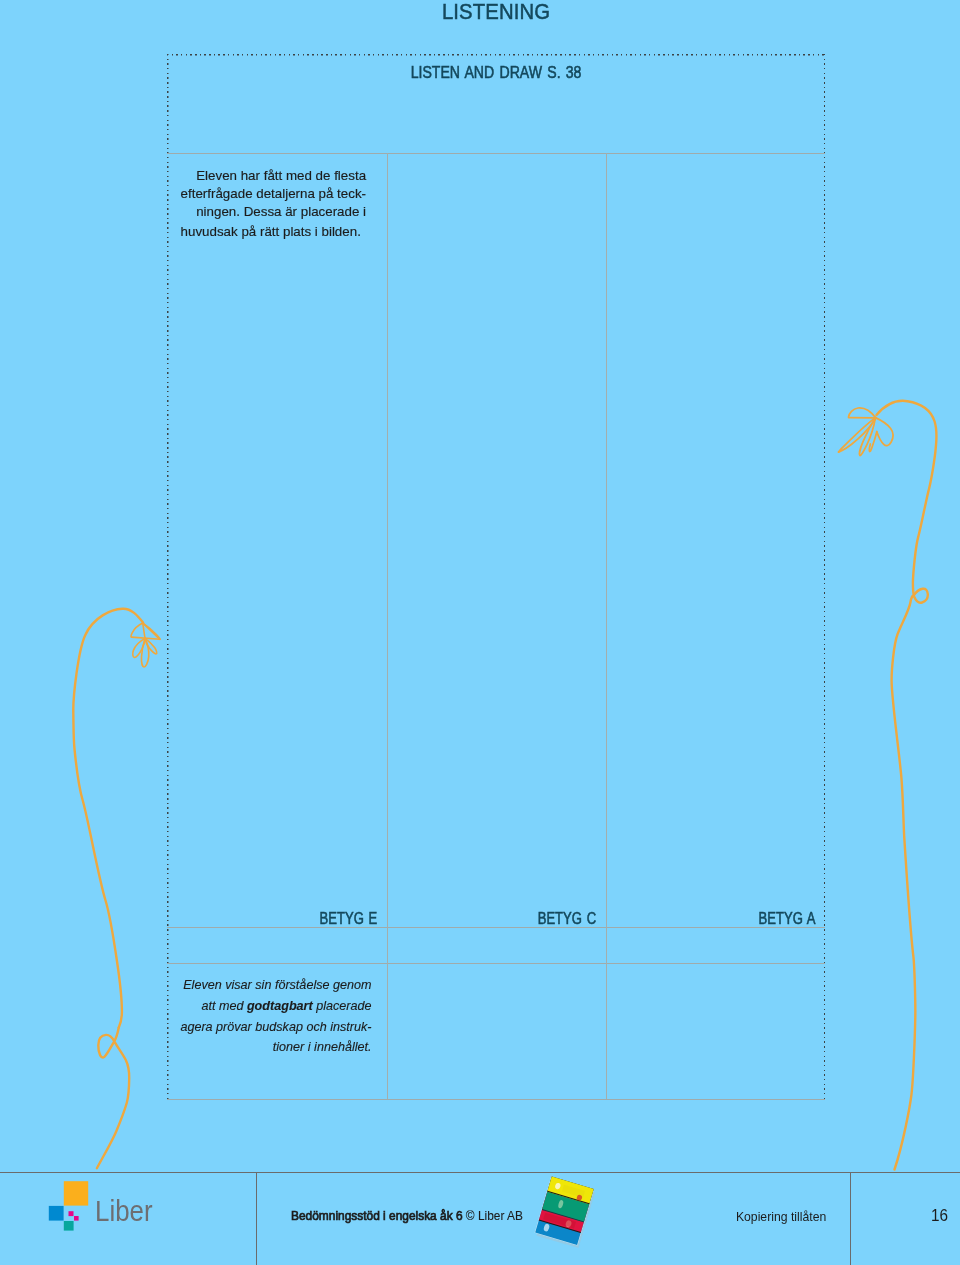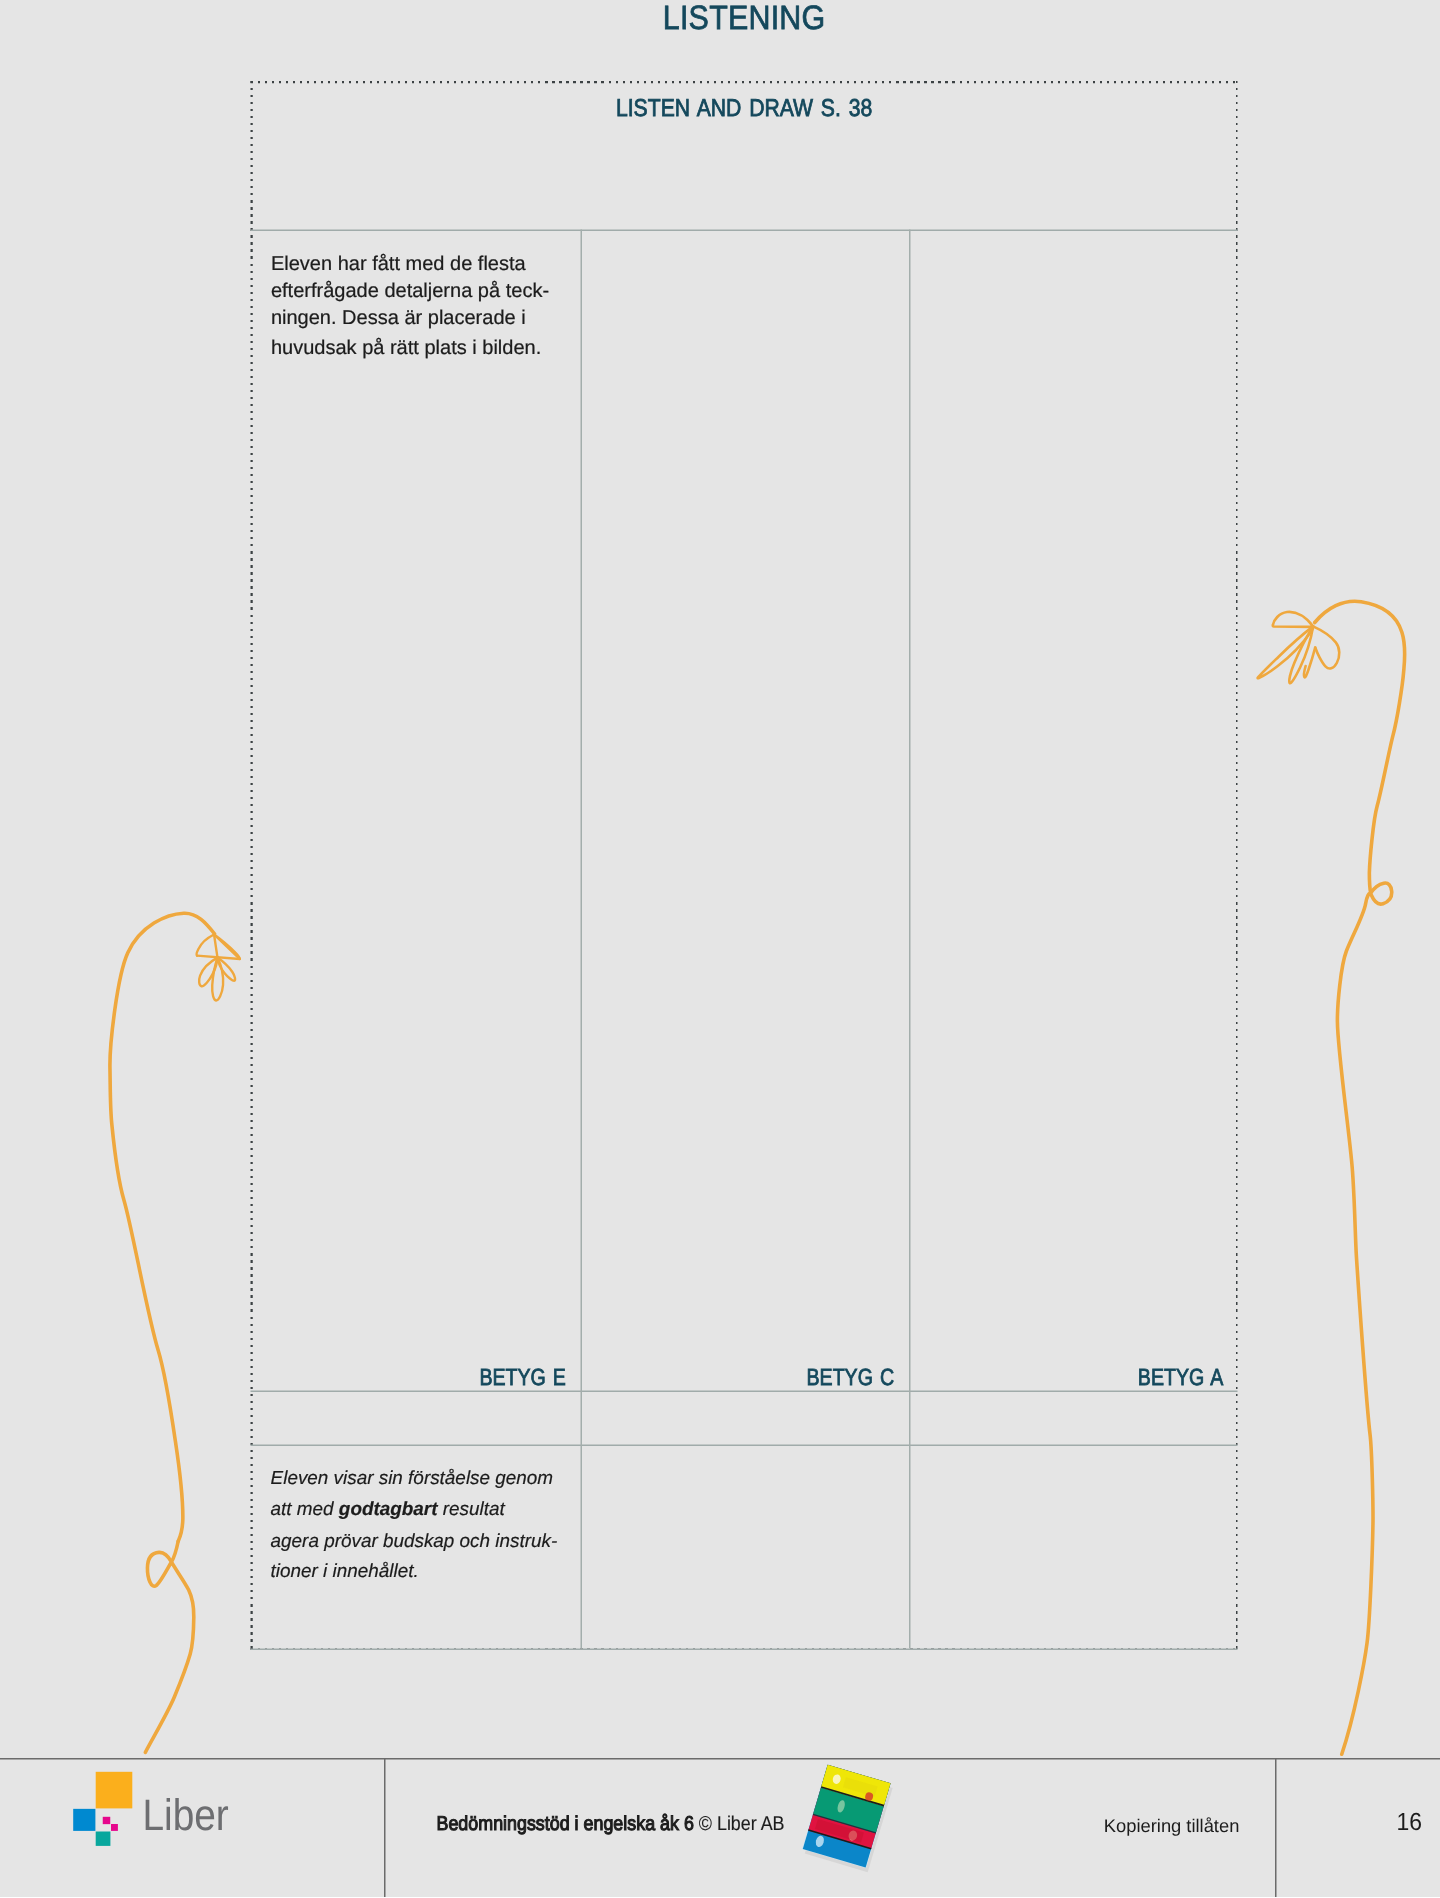--- a/index.html
+++ b/index.html
@@ -1,37 +1,37 @@
 <!DOCTYPE html>
 <html><head>
 <meta charset="utf-8">
 <style>
   html,body{margin:0;padding:0;background:#ffffff;}
   body{width:960px;height:1265px;position:relative;overflow:hidden;
        font-family:"Liberation Sans",sans-serif;}
-  #page{position:absolute;left:0;top:0;width:960px;height:1265px;background:#e5e5e5;
+  #page{position:absolute;left:0;top:0;width:960px;height:1265px;background:#7dd3fc;
        transform:translateZ(0);-webkit-font-smoothing:antialiased;}
 
   
   #vines{position:absolute;left:0;top:0;width:960px;height:1265px;}
 
   
   #dotted-frame{position:absolute;left:167px;top:54px;width:658px;height:1046px;
     background:
       repeating-linear-gradient(to right,#3c4244 0 1.45px,rgba(0,0,0,0) 1.45px 4.68px) left top/100% 1.5px no-repeat,
       repeating-linear-gradient(to right,#3c4244 0 1.45px,rgba(0,0,0,0) 1.45px 4.68px) left bottom/100% 1.5px no-repeat,
       repeating-linear-gradient(to bottom,#3c4244 0 1.45px,rgba(0,0,0,0) 1.45px 4.68px) left top/1.5px 100% no-repeat,
       repeating-linear-gradient(to bottom,#3c4244 0 1.45px,rgba(0,0,0,0) 1.45px 4.68px) right top/1.5px 100% no-repeat;}
 
   
   .hrule{position:absolute;left:167px;width:658px;height:1px;background:#a0abaa;}
   .vrule{position:absolute;width:1px;background:#a3aeac;}
 
   
-  .txt{position:absolute;white-space:pre;color:#1a1a1a;}
+  .txt{position:absolute;white-space:pre;color:#1a1a1a;text-align:right;}
 
   #section-title{position:absolute;left:167px;top:0.8px;width:659px;text-align:center;
       font:22.5px/22.5px "Liberation Sans",sans-serif;color:#14485c;
       -webkit-text-stroke:0.5px #14485c;}
   #section-title span{display:inline-block;white-space:nowrap;letter-spacing:0.15px;transform:scaleX(.902);transform-origin:center;}
 
   #task-heading{position:absolute;left:167px;top:64.1px;width:658px;text-align:center;
       font:16.2px/16.2px "Liberation Sans",sans-serif;color:#14485c;
       -webkit-text-stroke:0.55px #14485c;}
   #task-heading span{display:inline-block;white-space:nowrap;word-spacing:1.5px;transform:scaleX(.871);transform-origin:center;}
@@ -166,21 +166,21 @@
   <div class="vrule" style="left:386.5px;top:153px;height:946px"></div>
   <div class="vrule" style="left:605.5px;top:153px;height:946px"></div>
 
   <div id="cell-e-top" class="txt"><span>Eleven har fått med de flesta</span><br><span>efterfrågade detaljerna på teck-</span><br><span>ningen. Dessa är placerade i</span></div>
   <div id="cell-e-top2" class="txt"><span>huvudsak på rätt plats i bilden.</span></div>
 
   <div class="grade-label" style="left:163.1px;width:219.5px"><span>BETYG E</span></div>
   <div class="grade-label" style="left:382.4px;width:219.5px"><span>BETYG C</span></div>
   <div class="grade-label" style="left:601.8px;width:219.5px"><span>BETYG A</span></div>
 
-  <div id="cell-e-bottom" class="txt"><span>Eleven visar sin förståelse genom</span><br><span>att med </span><b>godtagbart</b><span> resultat</span><br><span>agera prövar budskap och instruk-</span><br><span>tioner i innehållet.</span></div>
+  <div id="cell-e-bottom" class="txt"><span>Eleven visar sin förståelse genom</span><br><span>att med </span><b>godtagbart</b><span> placerade</span><br><span>agera prövar budskap och instruk-</span><br><span>tioner i innehållet.</span></div>
 
   <div id="footer-rule"></div>
   <div class="footer-vrule" style="left:255.5px"></div>
   <div class="footer-vrule" style="left:849.5px"></div>
 
   <svg id="liber-logo" viewBox="0 0 110 52">
     <rect x="15.8" y="1.2" width="24.4" height="24.4" fill="#fbaf1c"></rect>
     <rect x="0.8" y="25.9" width="14.8" height="14.7" fill="#0089d0"></rect>
     <rect x="20.5" y="31.2" width="5.0" height="4.9" fill="#e6068c"></rect>
     <rect x="26.0" y="36.0" width="4.6" height="4.6" fill="#e6068c"></rect>

